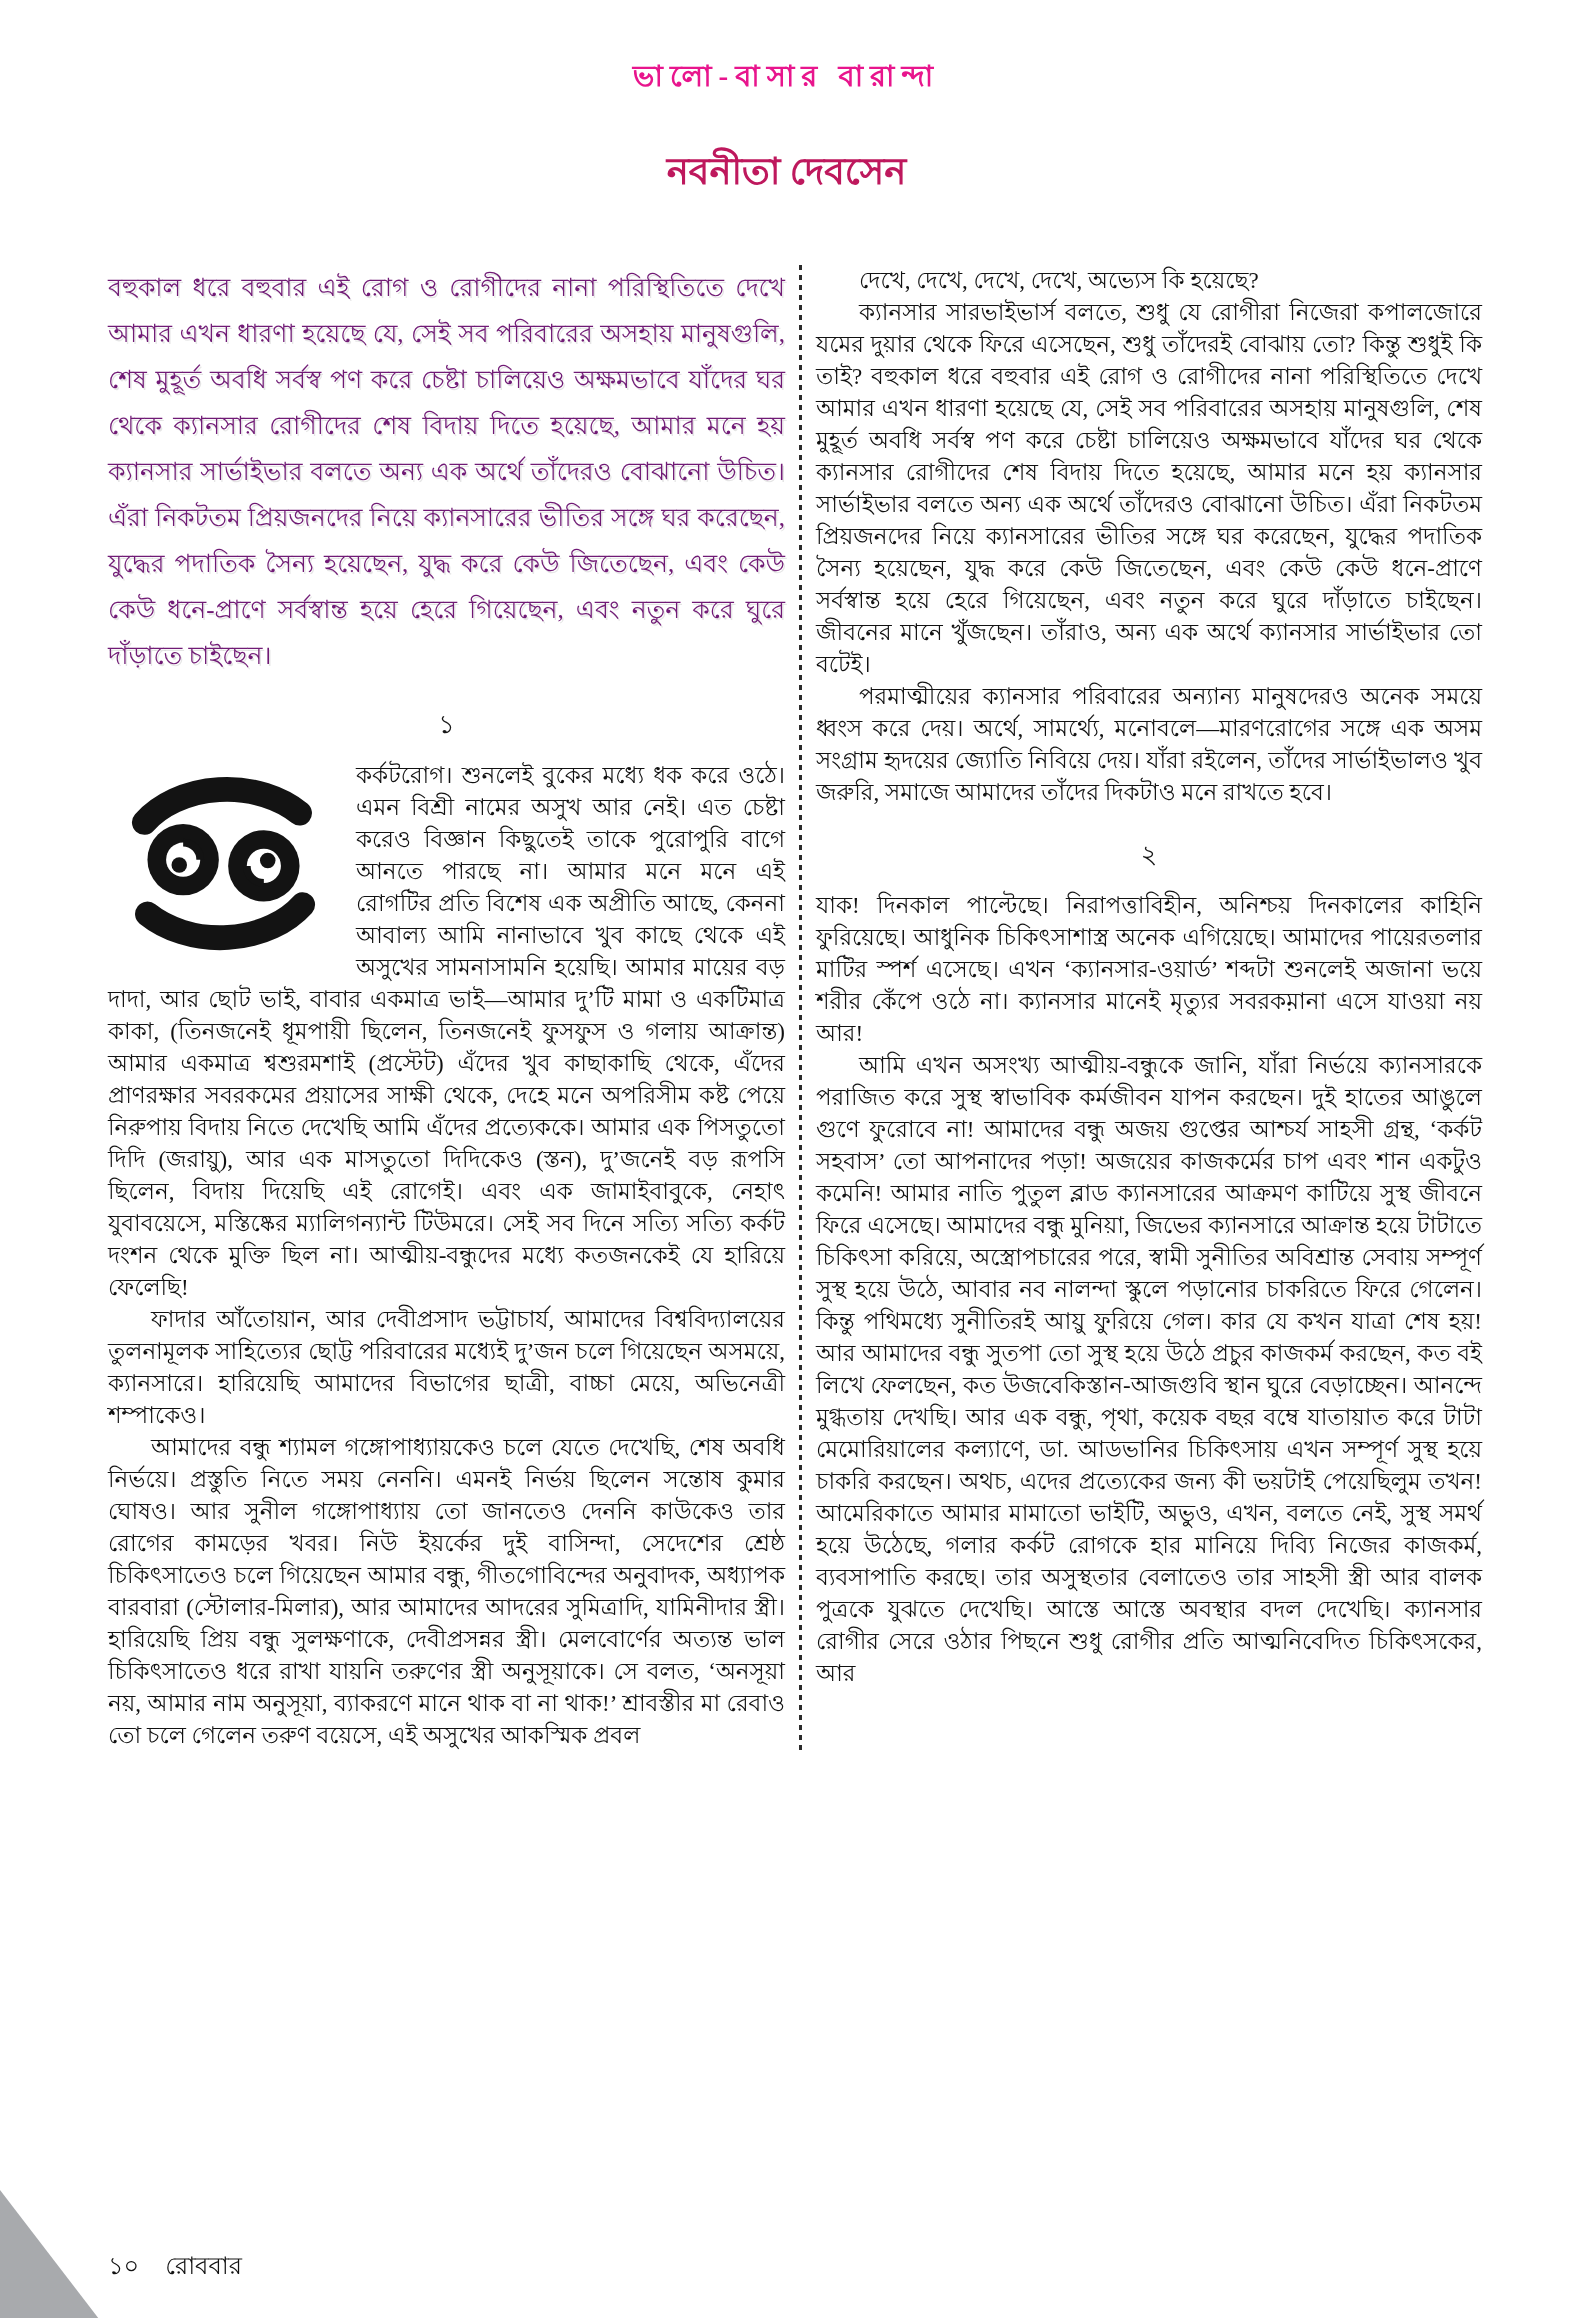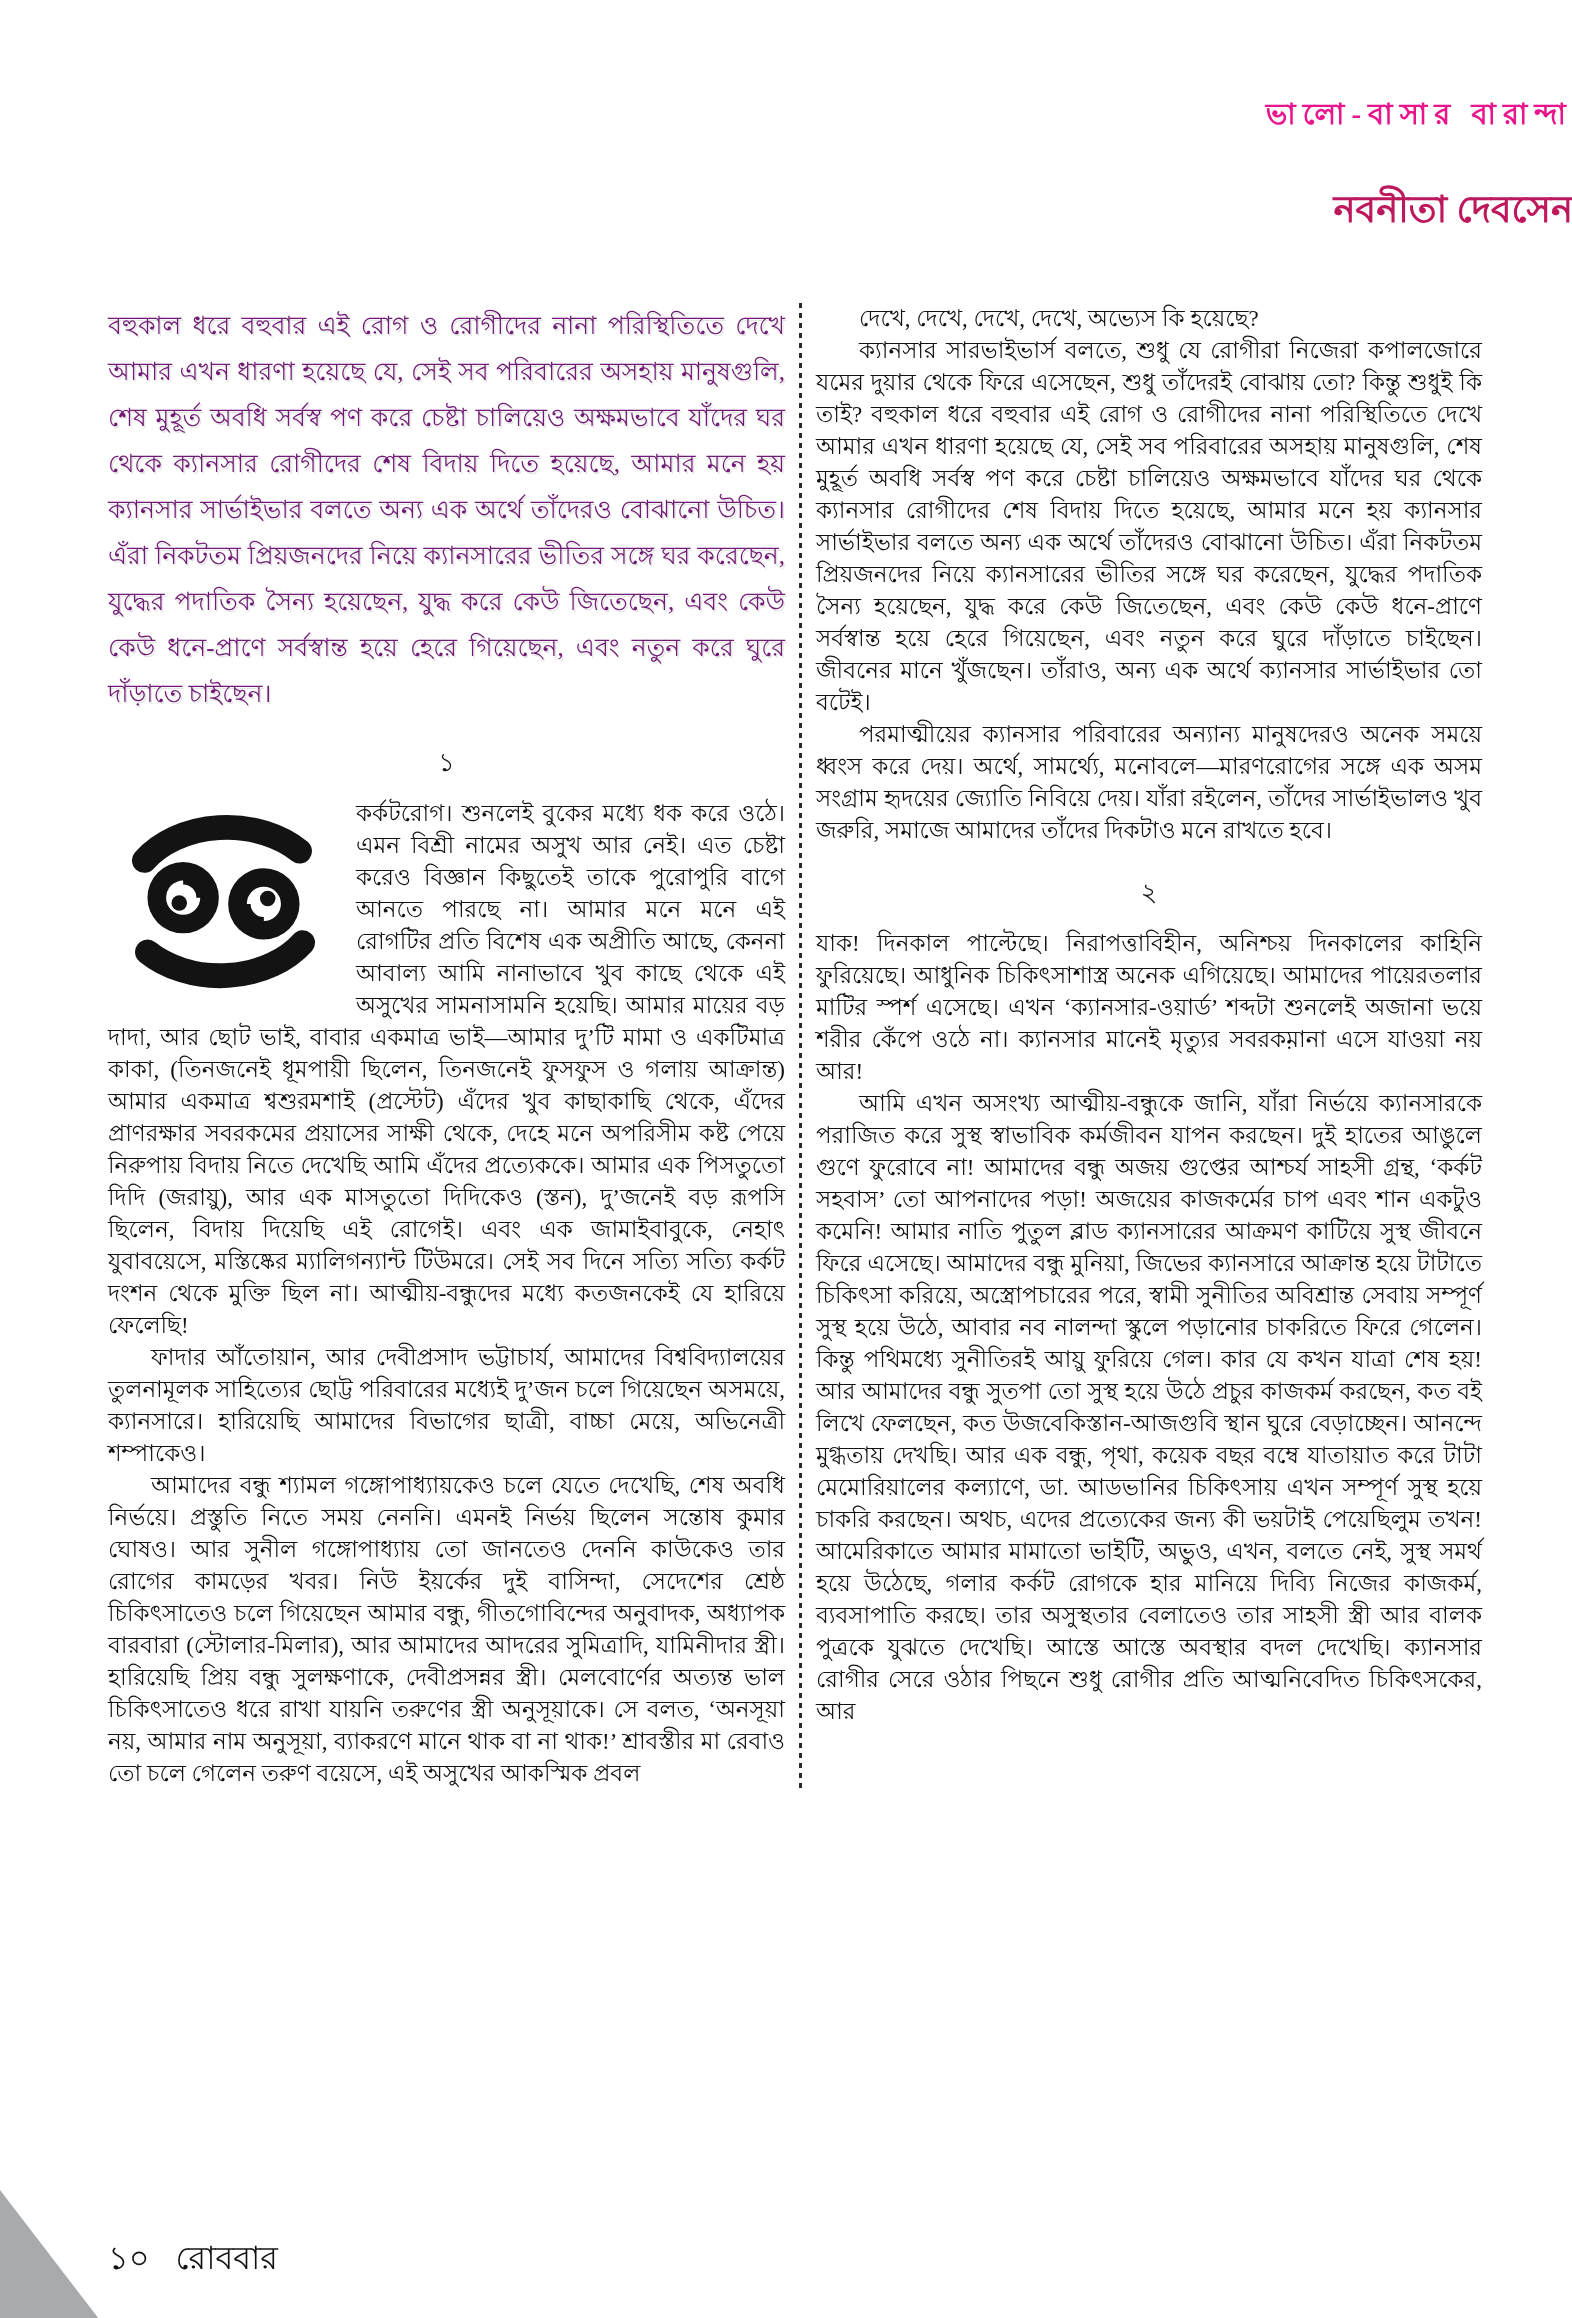--- a/index.html
+++ b/index.html
@@ -4,21 +4,21 @@
 <style>
   html,body{margin:0;padding:0;background:#ffffff;}
   .page{
     position:relative;
     width:1573px;height:2319px;
     background:#ffffff;
     overflow:hidden;
     font-family:"Liberation Serif","DejaVu Serif",serif;
     color:#161616;
   }
-  .header{padding-top:91px;text-align:right;}
+  .header{padding-top:53px;text-align:center;}
   .kicker{
     color:#e8158d;
     font-size:29px;
     letter-spacing:7px;
     font-weight:bold;
   }
   .author{
     margin-top:40px;
     color:#be185d;
     font-size:37px;
@@ -72,21 +72,21 @@
     float:left;
     width:231px;
     height:194px;
     margin:4.6px 17px 4.6px 0;
   }
   .dropcap-wrap svg{width:100%;height:100%;display:block;}
   .footer{
     position:absolute;
     left:108px;
     bottom:32px;
-    font-size:32px;
+    font-size:24px;
     color:#111111;
   }
   .footer .pageno{margin-right:26px;}
   .corner-fold{
     position:absolute;
     left:0;bottom:0;
     width:99px;height:129px;
     background:#a8aaad;
     -webkit-clip-path:polygon(0 0,100% 100%,0 100%);
     clip-path:polygon(0 0,100% 100%,0 100%);

